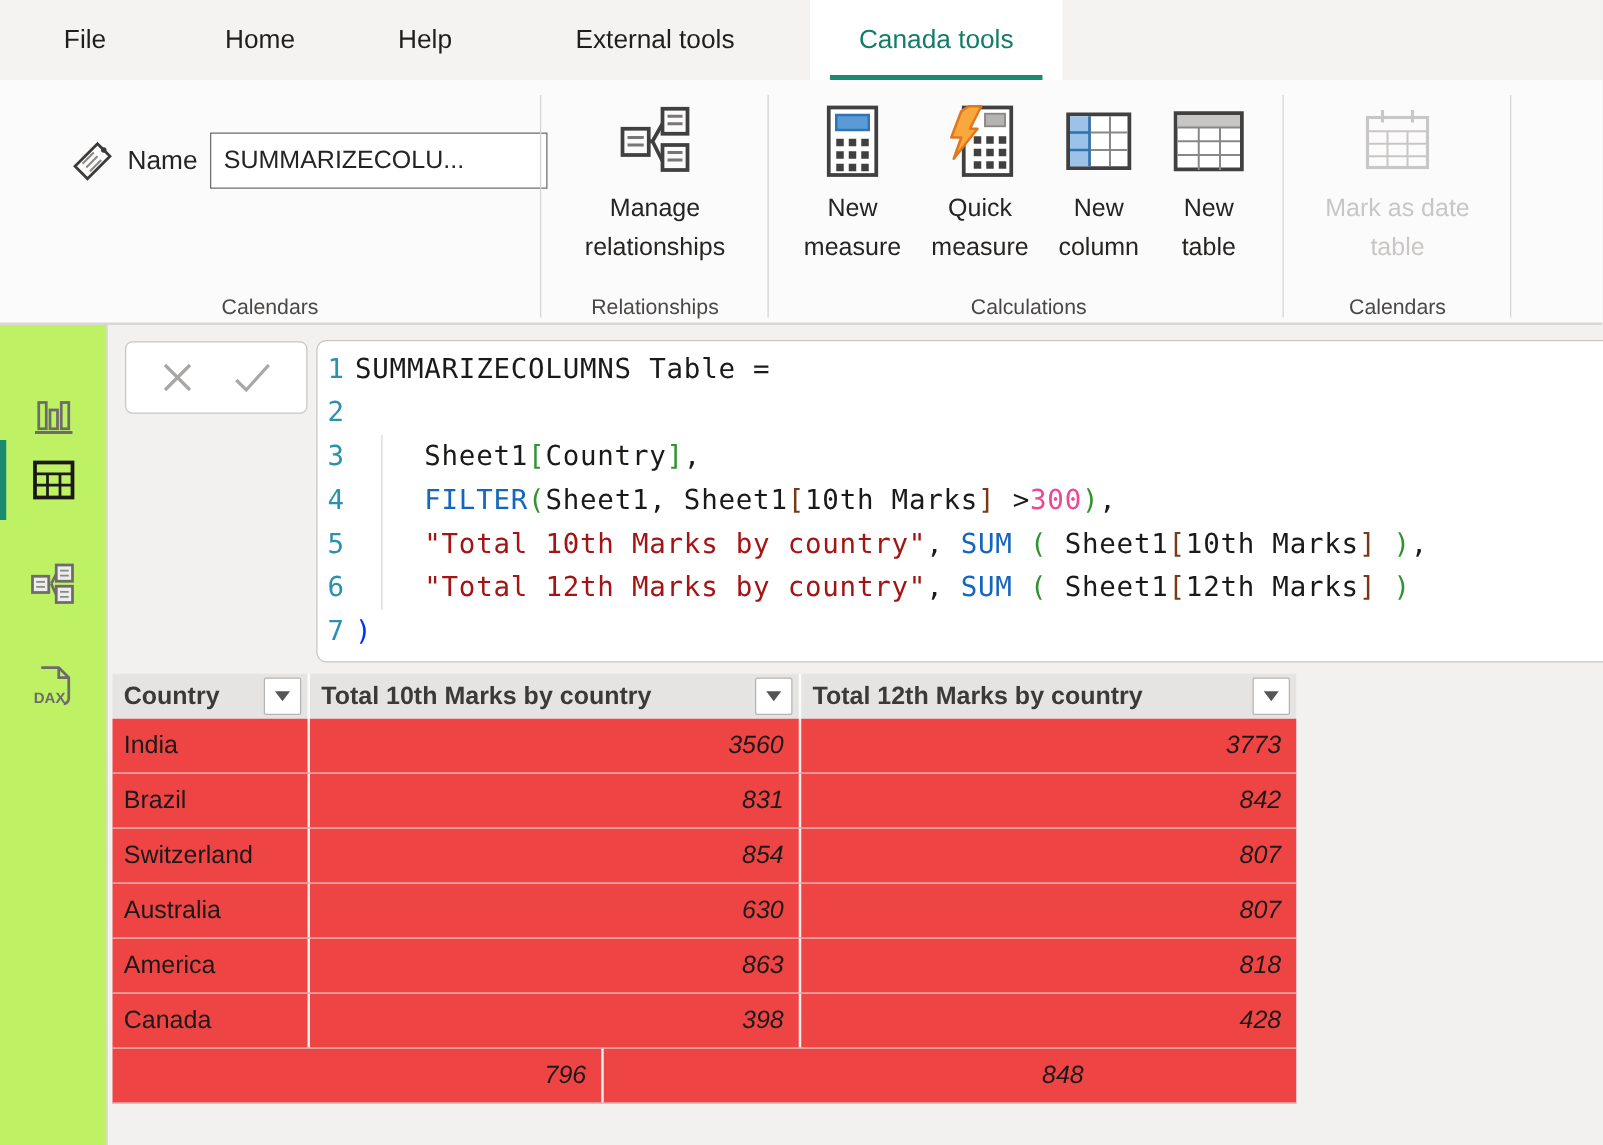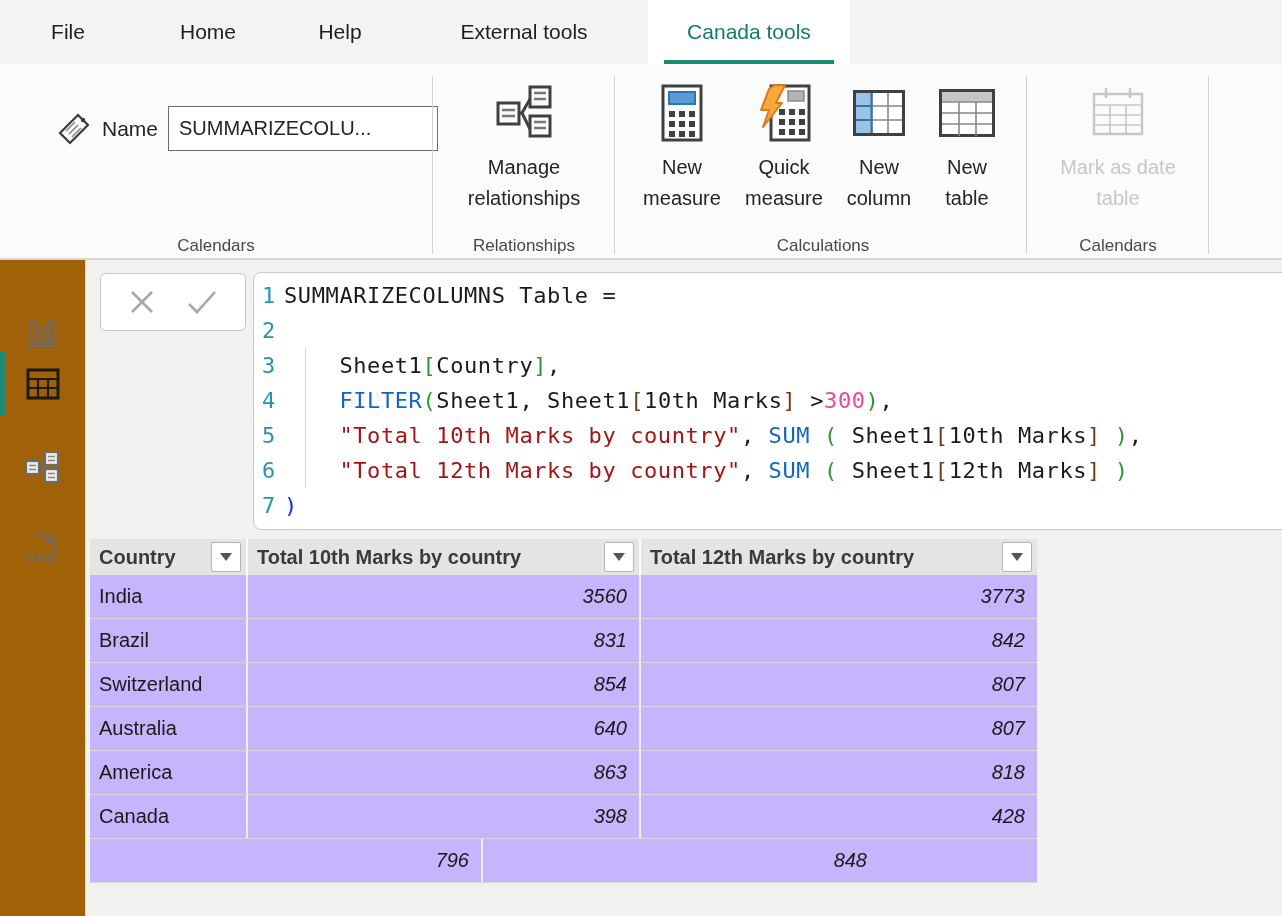--- a/index.html
+++ b/index.html
@@ -27,21 +27,21 @@
   .rib-btn .icon-slot { height:78px; display:flex; align-items:center; justify-content:center; }
   .rib-btn.disabled { color:#c9c7c5; cursor:default; }
 
   #name-row { position:absolute; top:42px; left:56px; display:flex; align-items:center; }
   #name-label { font-size:21px; color:#252423; margin:0 10px 0 10px; }
   #name-input { width:270px; height:45px; border:1px solid #6e6c6a; background:#fff;
     font-size:20px; color:#252423; padding:0 10px; font-family:"Liberation Sans",sans-serif; }
 
   
   #sidebar { position:absolute; top:260px; left:0; width:86px; height:656px;
-    background:#a16207; border-right:1px solid #dad8d6; }
+    background:#bef264; border-right:1px solid #dad8d6; }
   .side-item { position:absolute; left:0; width:86px; height:64px; display:flex;
     align-items:center; justify-content:center; cursor:pointer; }
   .side-item.active::before { content:""; position:absolute; left:0; top:0;
     width:5px; height:64px; background:#1a8a71; }
 
   
   #fx-buttons { position:absolute; top:273px; left:100px; width:146px; height:58px;
     background:#fff; border:1.5px solid #c8c6c4; border-radius:6px;
     display:flex; align-items:center; justify-content:center; gap:28px; }
 
@@ -69,21 +69,21 @@
   .hcell { position:relative; display:flex; align-items:center; height:36px;
     font-weight:bold; font-size:20px; color:#3b3a39; padding-left:9px;
     border-right:2px solid #fbfbfa; }
   .hcell:last-child { border-right:none; }
   .filter-btn { position:absolute; right:5px; top:3px; width:30px; height:30px;
     background:#fff; border:1px solid #b6b4b2; border-radius:2px; cursor:pointer;
     display:flex; align-items:center; justify-content:center; }
   .filter-btn::after { content:""; width:0; height:0;
     border-left:6px solid transparent; border-right:6px solid transparent;
     border-top:8px solid #575553; }
-  .grid-row { display:flex; height:44px; background:#c4b5fd; border-bottom:1px solid #dbd9d7; }
+  .grid-row { display:flex; height:44px; background:#ef4444; border-bottom:1px solid #dbd9d7; }
   .gcell { height:100%; display:flex; align-items:center; font-size:20px;
     color:#1b1a19; border-right:2px solid #f0efee; }
   .gcell:last-child { border-right:none;text-align:right; }
   .gcell.text { padding-left:9px; }
   .gcell.num { justify-content:flex-end; padding-right:12px; font-style:italic; }
   .col-0 { width:158px; } .col-1 { width:393px; } .col-2 { width:396px; }
 
   svg { display:block; }
 </style>
 </head>
@@ -308,21 +308,21 @@
         <div class="gcell col-1 num">831</div>
         <div class="gcell col-2 num">842</div>
       </div>
       <div class="grid-row">
         <div class="gcell col-0 text">Switzerland</div>
         <div class="gcell col-1 num">854</div>
         <div class="gcell col-2 num">807</div>
       </div>
       <div class="grid-row">
         <div class="gcell col-0 text">Australia</div>
-        <div class="gcell col-1 num">640</div>
+        <div class="gcell col-1 num">630</div>
         <div class="gcell col-2 num">807</div>
       </div>
       <div class="grid-row">
         <div class="gcell col-0 text">America</div>
         <div class="gcell col-1 num">863</div>
         <div class="gcell col-2 num">818</div>
       </div>
       <div class="grid-row">
         <div class="gcell col-0 text">Canada</div>
         <div class="gcell col-1 num">398</div>

